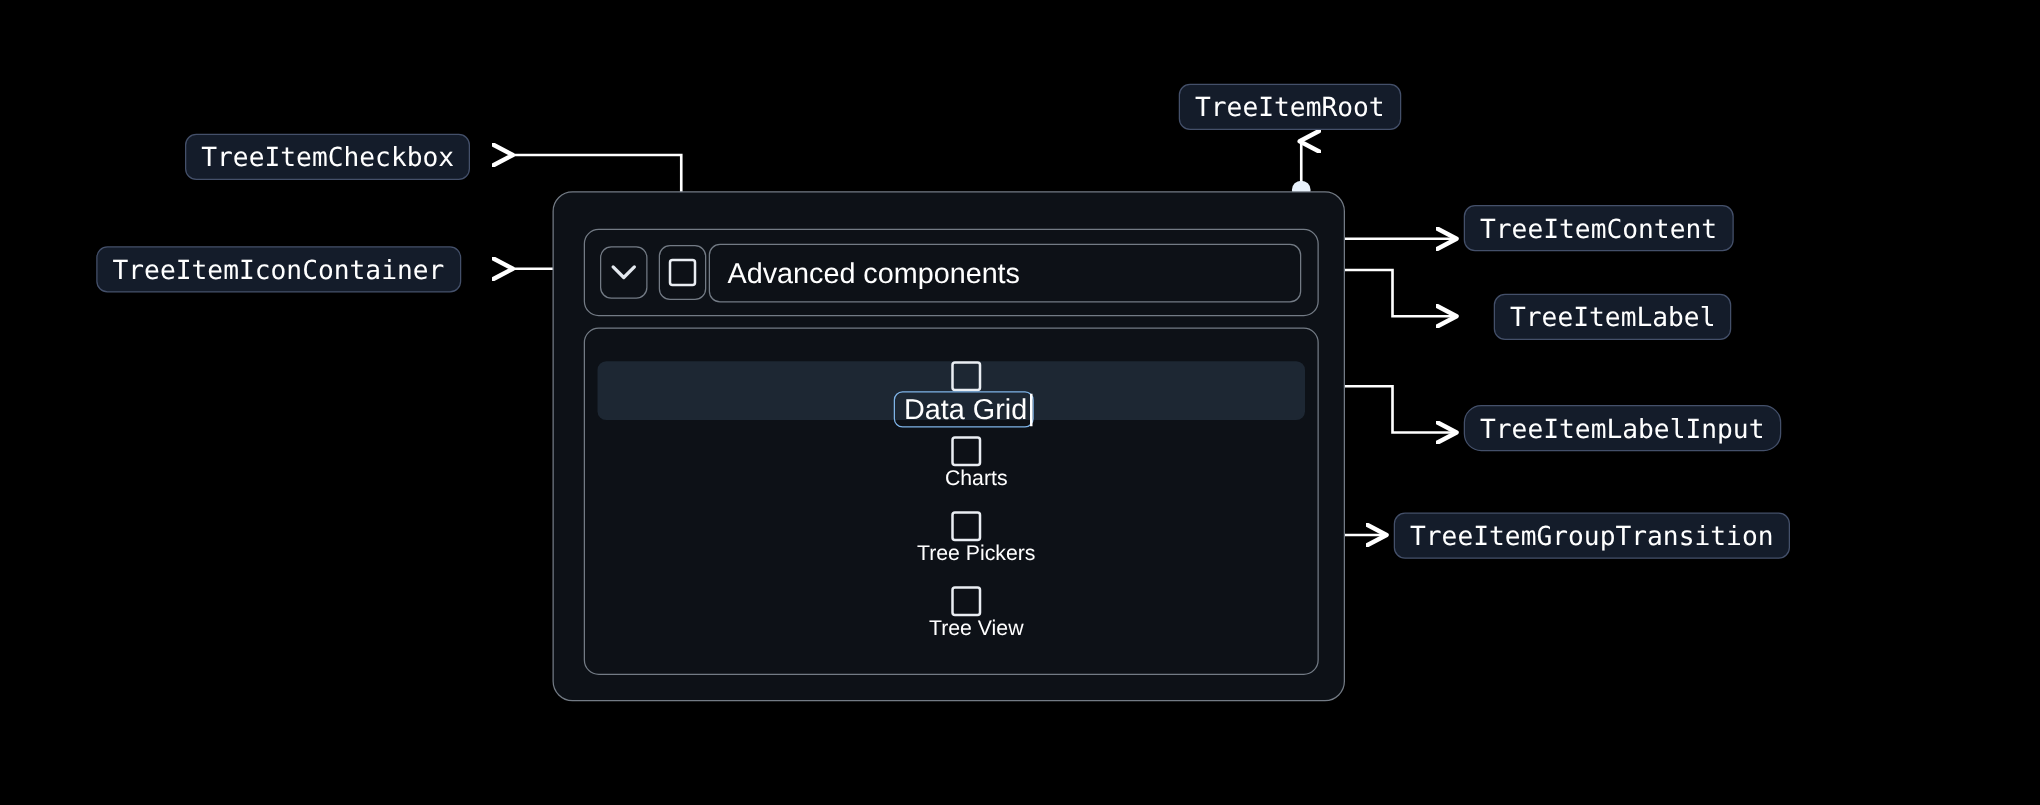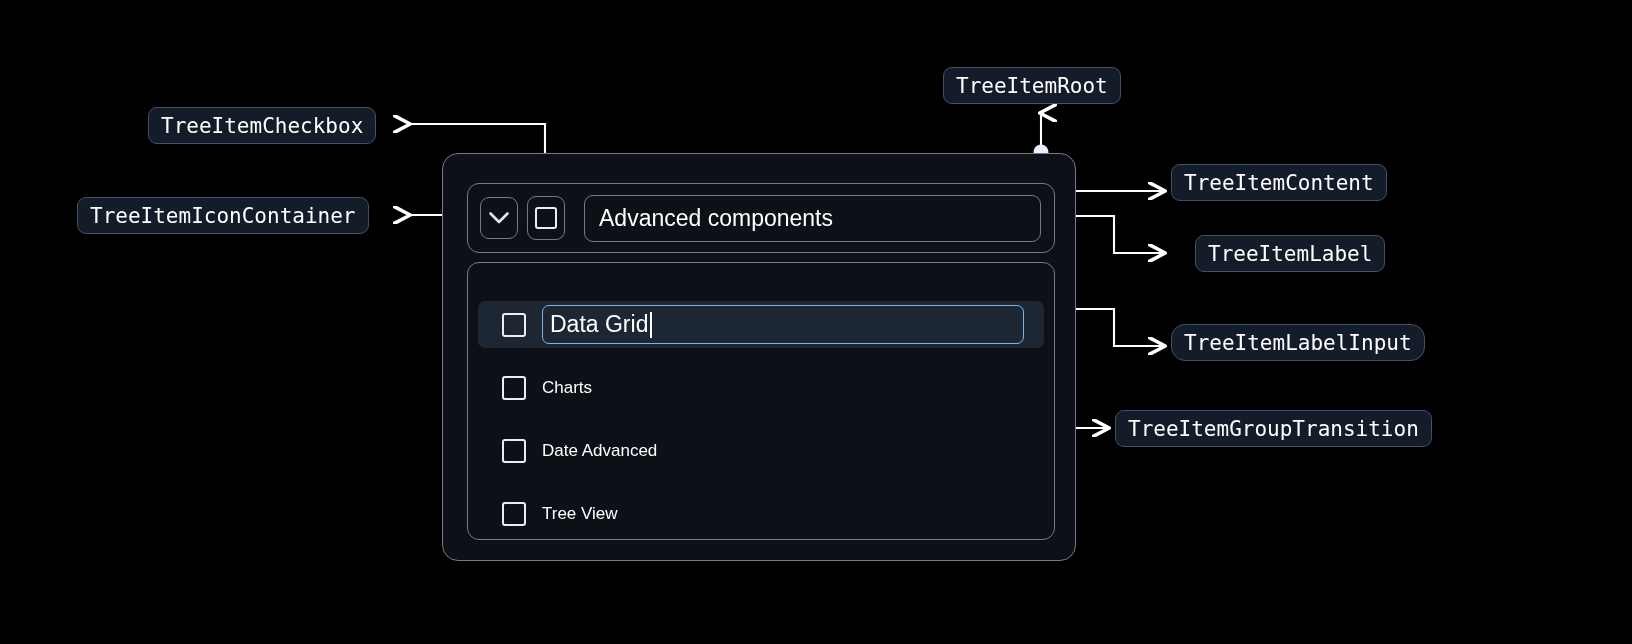--- a/index.html
+++ b/index.html
@@ -102,21 +102,21 @@
     box-sizing: border-box;
     width: 22px;
     height: 22px;
     border: 2.5px solid #eaeef3;
     border-radius: 3px;
   }
   .tree-label {
     box-sizing: border-box;
     flex: 1;
     height: 47px;
-    margin-left: 19px;
+    margin-left: 2px;
     margin-right: 13px;
     border: 1.5px solid #737b85;
     border-radius: 9px;
     display: flex;
     align-items: center;
     padding-left: 14px;
     color: #ffffff;
     font-size: 23px;
   }
 
@@ -129,25 +129,26 @@
     height: 278px;
     background: #0d1117;
     border: 1.5px solid #737b85;
     border-radius: 12px;
     padding-top: 22px;
   }
   .tree-row {
     position: relative;
     box-sizing: border-box;
     height: 47px;
-    margin: 16px 10px 13px 10px;
+    margin: 4px 10px 13px 10px;
     display: flex;
     align-items: center;
     border-radius: 7px;
     padding-left: 24px;
+    flex-direction: column;
   }
   .tree-row.selected {
     background: #1d2733;
   }
   .row-cb {
     box-sizing: border-box;
     width: 24px;
     height: 24px;
     border: 2.5px solid #eaeef3;
     border-radius: 3px;
@@ -285,21 +286,21 @@
         </div>
       </div>
 
       <div class="tree-row">
         <span class="row-cb"></span>
         <span class="row-text">Charts</span>
       </div>
 
       <div class="tree-row">
         <span class="row-cb"></span>
-        <span class="row-text">Date Advanced</span>
+        <span class="row-text">Tree Pickers</span>
       </div>
 
       <div class="tree-row">
         <span class="row-cb"></span>
         <span class="row-text">Tree View</span>
       </div>
 
     </div>
   </div>
 

